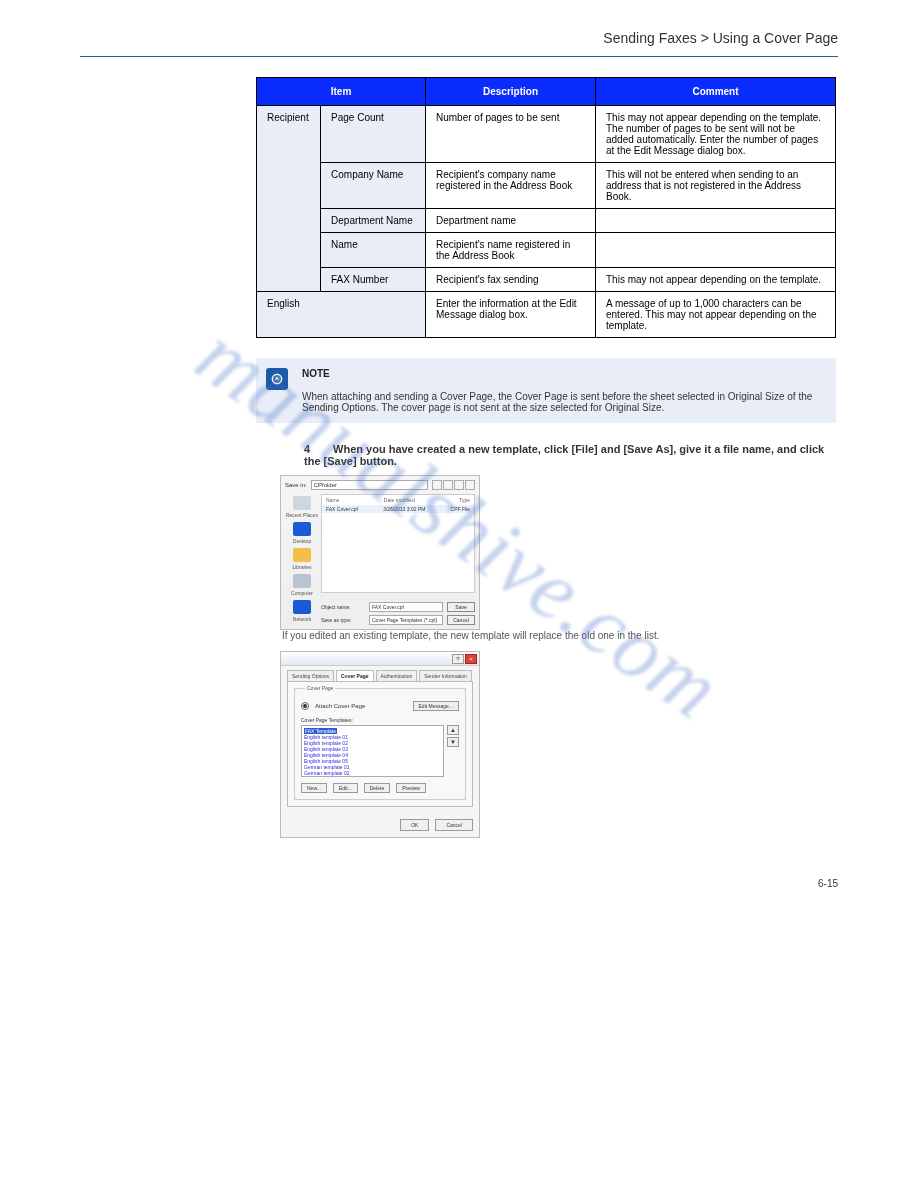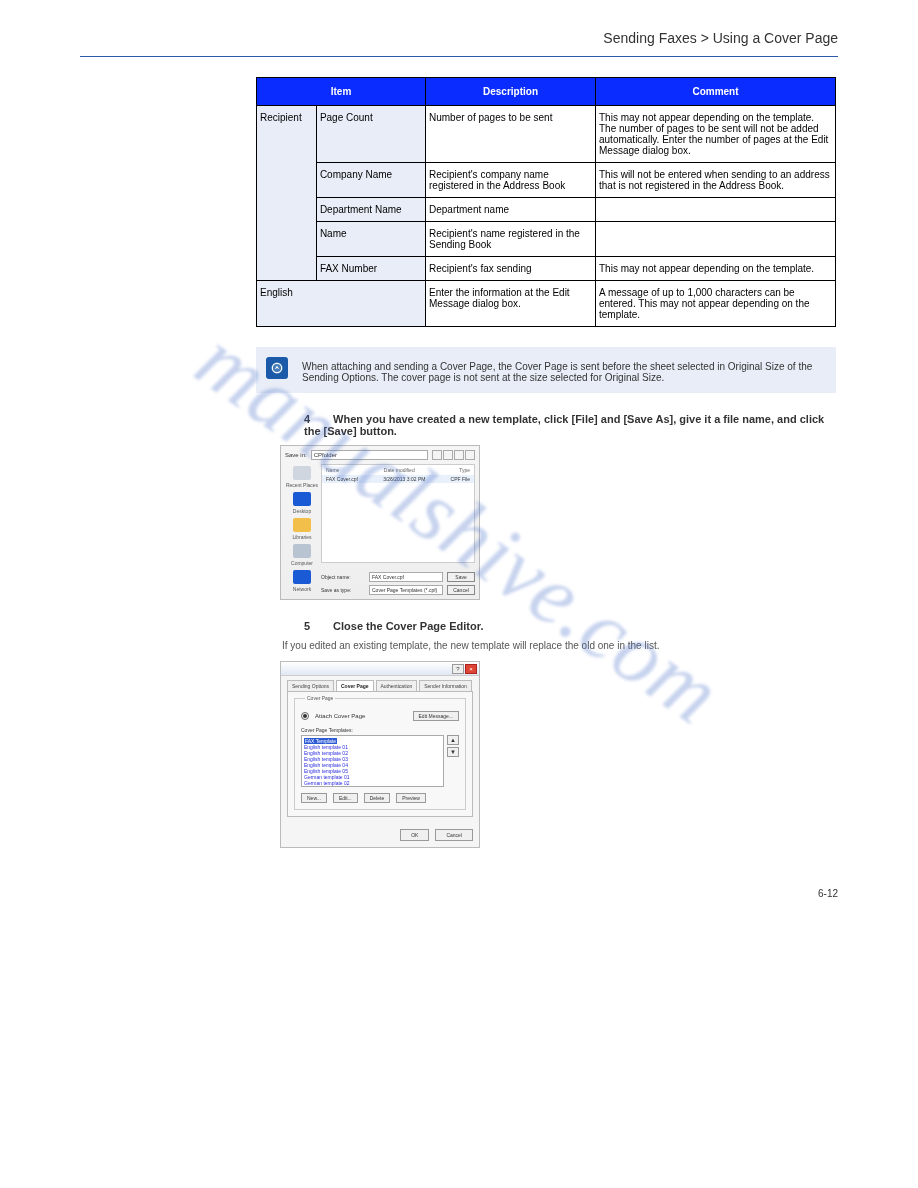--- a/index.html
+++ b/index.html
@@ -34,21 +34,21 @@
   table.data-table th {
     background: #0a2cff;
     color: #fff;
     font-weight: bold;
     border: 1px solid #000;
     padding: 8px 6px;
     text-align: center;
   }
   table.data-table td {
     border: 1px solid #000;
-    padding: 6px 3px;
+    padding: 6px 10px;
     vertical-align: top;
   }
   table.data-table td.lightblue { background: #e8edf7; }
   .col1 { width: 80px; }
   .col3 { width: 170px; }
   .col4 { width: 240px; }
 
   .note-box {
     margin: 20px 0 20px 176px;
     width: 580px;
@@ -216,21 +216,21 @@
           <td>Recipient's company name registered in the Address Book</td>
           <td>This will not be entered when sending to an address that is not registered in the Address Book.</td>
         </tr>
         <tr>
           <td class="lightblue">Department Name</td>
           <td>Department name</td>
           <td></td>
         </tr>
         <tr>
           <td class="lightblue">Name</td>
-          <td>Recipient's name registered in the Sending Book</td>
+          <td>Recipient's name registered in the Address Book</td>
           <td></td>
         </tr>
         <tr>
           <td class="lightblue">FAX Number</td>
           <td>Recipient's fax sending</td>
           <td>This may not appear depending on the template.</td>
         </tr>
         <tr>
           <td colspan="2" class="lightblue">English</td>
           <td>Enter the information at the Edit Message dialog box.</td>
@@ -240,21 +240,22 @@
   </table>
 
   <div class="note-box">
     <div class="note-icon">
       <svg viewBox="0 0 24 24">
           <circle cx="12" cy="12" r="10" fill="#fff" opacity="0.2"></circle>
           <circle cx="12" cy="12" r="8" fill="none" stroke="#fff" stroke-width="2"></circle>
           <path d="M12 8 L8 14 L12 12 L16 14 Z" fill="#fff"></path>
         </svg>
     </div>
-    <div style="margin-top:4px;">When attaching and sending a Cover Page, the Cover Page is sent before the sheet selected in Original Size of the Sending Options. The cover page is not sent at the size selected for Original Size.</div>
+    <div><strong>NOTE</strong></div>
+    <div style="margin-top:12px;">When attaching and sending a Cover Page, the Cover Page is sent before the sheet selected in Original Size of the Sending Options. The cover page is not sent at the size selected for Original Size.</div>
   </div>
 
   <div class="step">
     <span class="num">4</span>
     <span class="txt"><span id="s4txt"><span style="font-weight: bold;">When you have created a new template, click <strong>[File]</strong> and <strong>[Save As]</strong>, give it a file name, and click the <strong>[Save]</strong> button.</span></span></span>
   </div>
 
   <div class="dlg1">
     <div class="row">
       <span>Save in:</span>
@@ -297,24 +298,20 @@
         <span class="btn">Save</span>
       </div>
       <div class="r">
         <span style="width:44px;">Save as type:</span>
         <span class="inp">Cover Page Templates (*.cpf)</span>
         <span class="btn">Cancel</span>
       </div>
     </div>
   </div>
 
-  <div class="step">
-    <span class="num">5</span>
-    <span class="txt" style="font-weight:bold;">Close the Cover Page Editor.</span>
-  </div>
 
   <div class="sub">If you edited an existing template, the new template will replace the old one in the list.</div>
 
   <div class="dlg2">
     <div class="titlebar">
       <div class="wbtn">?</div>
       <div class="wbtn close">×</div>
     </div>
     <div class="tabs" id="tabs">
         <div class="tab">Sending Options</div>
@@ -357,16 +354,16 @@
           <span class="btn">Preview</span>
         </div>
       </div>
     </div>
     <div class="footer">
       <span class="btn" style="padding:2px 10px;">OK</span>
       <span class="btn" style="padding:2px 10px;">Cancel</span>
     </div>
   </div>
 
-  <div class="page-num">6-12</div>
+  <div class="page-num">6-15</div>
 
   <div class="watermark">manualshive.com</div>
 </div>
 
 </body></html>

